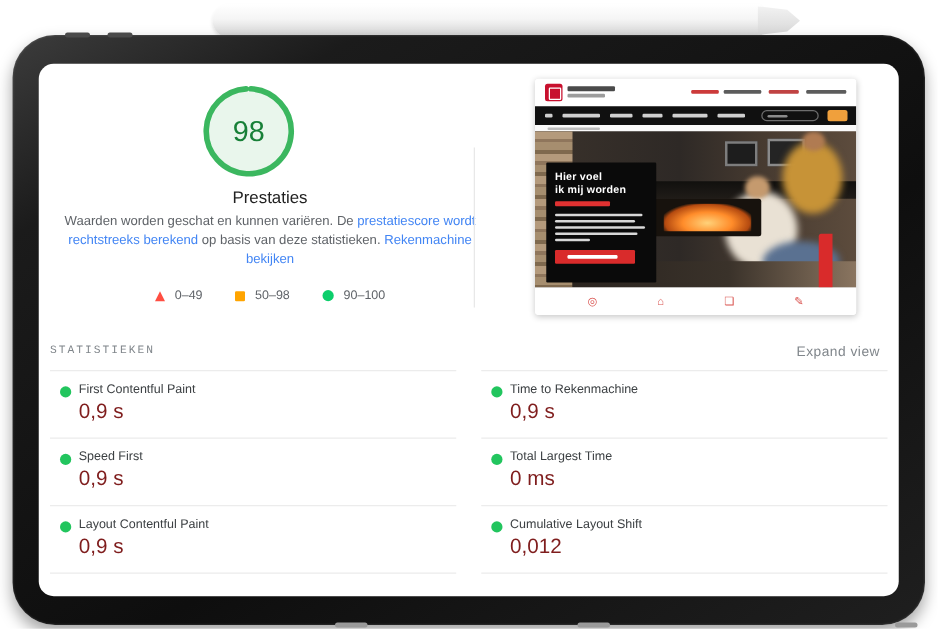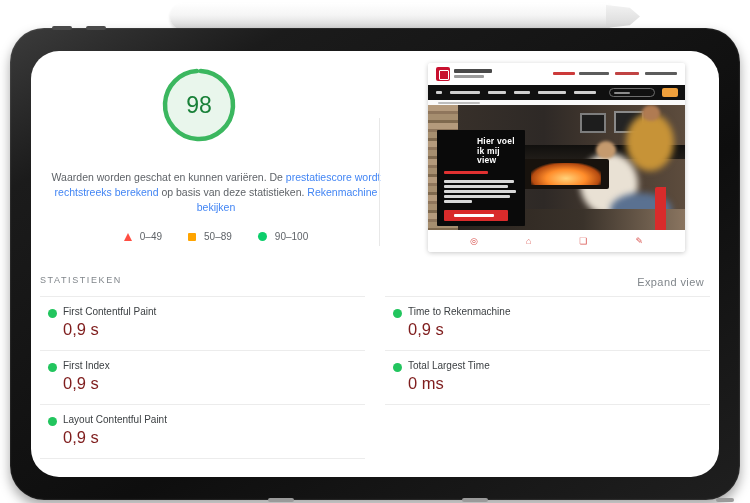--- a/index.html
+++ b/index.html
@@ -19,21 +19,21 @@
   .tablet { position:absolute; left:10px; top:28px; width:730px; height:472px; z-index:2;
     border-radius:34px;
     background:linear-gradient(150deg,#3c3c3c 0%,#1b1b1b 18%,#0e0e0e 60%,#1f1f1f 100%);
     box-shadow:0 6px 12px rgba(0,0,0,0.35), inset 0 0 2px rgba(255,255,255,0.25); }
   .side-btn { position:absolute; height:4px; border-radius:2px; background:#4a4a4a; top:-2px; }
   .btn1 { left:42px; width:20px; } .btn2 { left:76px; width:20px; }
   .bottom-nub { position:absolute; bottom:-2px; height:4px; border-radius:2px; background:#9a9a9a; }
   .nub1 { left:258px; width:26px; } .nub2 { left:452px; width:26px; } .nub3 { left:706px; width:18px; }
 
   .screen { position:absolute; left:21px; top:23px; width:688px; height:426px;
-    background:#fff; border-radius:28px; overflow:hidden; }
+    background:#fff; border-radius:12px; overflow:hidden; }
 
   
   .gauge-wrap { position:absolute; left:130px; top:16px; width:76px; height:76px; }
   .gauge-wrap svg { position:absolute; inset:0; }
   .gauge-score { position:absolute; inset:0; display:flex; align-items:center; justify-content:center;
     font-size:23px; color:#188038; }
   .cat-title { position:absolute; left:20px; top:99px; width:330px; text-align:center;
     font-size:13.5px; color:#212121; }
   .summary-text { position:absolute; left:18px; top:119px; width:334px; text-align:center;
     font-size:10.5px; line-height:15px; color:#5f6368; }
@@ -79,30 +79,30 @@
   .blob { position:absolute; border-radius:50%; filter:blur(3px); }
   .man-body { left:198px; top:8px; width:48px; height:58px; background:#c79337; }
   .man-head { left:214px; top:0px; width:18px; height:16px; background:#b07b52; filter:blur(1.5px); }
   .woman-body { left:152px; top:48px; width:58px; height:62px; background:#e9e1d4; }
   .woman-head { left:168px; top:36px; width:20px; height:18px; background:#c59a6e; filter:blur(1.5px); }
   .jeans { left:182px; top:88px; width:62px; height:34px; background:#5a7191; }
   .floor { position:absolute; left:30px; top:104px; width:227px; height:21px;
     background:linear-gradient(90deg,#2a241f 0%,#3a322a 55%,#8a7560 100%); }
   .t-card { position:absolute; left:9px; top:25px; width:88px; height:96px; background:#0a0a0a;
     padding:7px 7px 6px; border-radius:1px; }
-  .t-card-title { color:#fff; font-size:8.5px; line-height:9.5px; font-weight:bold; letter-spacing:0.2px;margin-left:33px; }
+  .t-card-title { color:#fff; font-size:8.5px; line-height:9.5px; font-weight:bold; letter-spacing:0.2px; }
   .ribbon { position:absolute; left:227px; top:82px; width:11px; height:53px; background:#d92b2b;
     border-radius:2px 0 0 2px; }
   .t-footer { position:absolute; top:167px; left:0; width:257px; height:22px; background:#fff;
     display:flex; align-items:center; justify-content:space-around; padding:0 18px; }
   .t-icon { color:#d9534f; font-size:9px; line-height:9px; }
 
   
   .stats-header { position:absolute; left:9px; top:224px; font-size:9px; letter-spacing:1.6px;
-    color:#80868b; }
+    color:#80868b;font-family:Liberation Mono, monospace; }
   .expand-link { position:absolute; right:15px; top:225px; font-size:11px; letter-spacing:0.4px;
     color:#80868b; cursor:pointer; }
   .col { position:absolute; top:245px; width:325px; border-top:1px solid #ececec; }
   .col-left { left:9px; } .col-right { left:354px; }
   .stat-row { position:relative; height:54px; border-bottom:1px solid #ececec; }
   .stat-dot { position:absolute; left:8px; top:12px; width:9px; height:9px; border-radius:50%;
     background:#22c55e; }
   .stat-label { position:absolute; left:23px; top:9px; font-size:10px; color:#3c4043; }
   .stat-value { position:absolute; left:23px; top:23px; font-size:16.5px; color:#7f1d1d; }
 </style>
@@ -124,33 +124,34 @@
     <div class="screen">
 
       <div class="gauge-wrap">
         <svg width="76" height="76" viewBox="0 0 76 76">
           <circle cx="38" cy="38" r="34" fill="#e9f6ec" stroke="none"></circle>
           <circle cx="38" cy="38" r="34" fill="none" stroke="#3bb75f" stroke-width="4.5" stroke-linecap="round" stroke-dasharray="209.3 4.3" transform="rotate(-87 38 38)"></circle>
         </svg>
         <div class="gauge-score">98</div>
       </div>
 
+      <div class="cat-title">Prestaties</div>
 
       <div class="summary-text">
         <span>Waarden worden geschat en kunnen variëren. De </span><a>prestatiescore wordt rechtstreeks berekend</a><span> op basis van deze statistieken. </span><a>Rekenmachine bekijken</a>
       </div>
 
       <div class="legend">
         <span class="legend-item">
           <span class="tri"></span>
           <span>0–49</span>
         </span>
         <span class="legend-item">
           <span class="sq"></span>
-          <span>50–89</span>
+          <span>50–98</span>
         </span>
         <span class="legend-item">
           <span class="dot-green"></span>
           <span>90–100</span>
         </span>
       </div>
 
       <div class="vdivider"></div>
 
       <div class="thumb">
@@ -187,21 +188,21 @@
           <div class="blob man-head"></div>
           <div class="blob woman-body"></div>
           <div class="blob woman-head"></div>
           <div class="blob jeans"></div>
           <div class="firebox">
             <div class="fire"></div>
           </div>
           <div class="floor"></div>
           <div class="t-card">
             <div class="t-card-title">Hier voel</div>
-            <div class="t-card-title">ik mij view</div>
+            <div class="t-card-title">ik mij worden</div>
             <div class="bar" style="position:relative;margin-top:5px;width:44px;height:3.5px;background:#e03131"></div>
             <div class="bar" style="position:relative;margin-top:6px;width:70px;height:2.5px;background:#d8d8d8"></div>
             <div class="bar" style="position:relative;margin-top:2.5px;width:64px;height:2.5px;background:#d8d8d8"></div>
             <div class="bar" style="position:relative;margin-top:2.5px;width:72px;height:2.5px;background:#d8d8d8"></div>
             <div class="bar" style="position:relative;margin-top:2.5px;width:66px;height:2.5px;background:#d8d8d8"></div>
             <div class="bar" style="position:relative;margin-top:2.5px;width:28px;height:2.5px;background:#d8d8d8"></div>
             <div style="position:relative;margin-top:7px;width:64px;height:11px;background:#d92b2b;border-radius:1px">
               <div class="bar" style="left:10px;top:4px;width:40px;height:3px;background:#fff"></div>
             </div>
           </div>
@@ -219,38 +220,43 @@
       <div class="expand-link">Expand view</div>
 
       <div class="col col-left">
         <div class="stat-row">
           <span class="stat-dot"></span>
           <span class="stat-label">First Contentful Paint</span>
           <span class="stat-value">0,9 s</span>
         </div>
         <div class="stat-row">
           <span class="stat-dot"></span>
-          <span class="stat-label">First Index</span>
+          <span class="stat-label">Speed First</span>
           <span class="stat-value">0,9 s</span>
         </div>
         <div class="stat-row">
           <span class="stat-dot"></span>
           <span class="stat-label">Layout Contentful Paint</span>
           <span class="stat-value">0,9 s</span>
         </div>
       </div>
 
       <div class="col col-right">
         <div class="stat-row">
           <span class="stat-dot"></span>
           <span class="stat-label">Time to Rekenmachine</span>
           <span class="stat-value">0,9 s</span>
         </div>
         <div class="stat-row">
           <span class="stat-dot"></span>
           <span class="stat-label">Total Largest Time</span>
           <span class="stat-value">0 ms</span>
+        </div>
+        <div class="stat-row">
+          <span class="stat-dot"></span>
+          <span class="stat-label">Cumulative Layout Shift</span>
+          <span class="stat-value">0,012</span>
         </div>
       </div>
 
     </div>
   </div>
 </div>
 
 </body></html>

